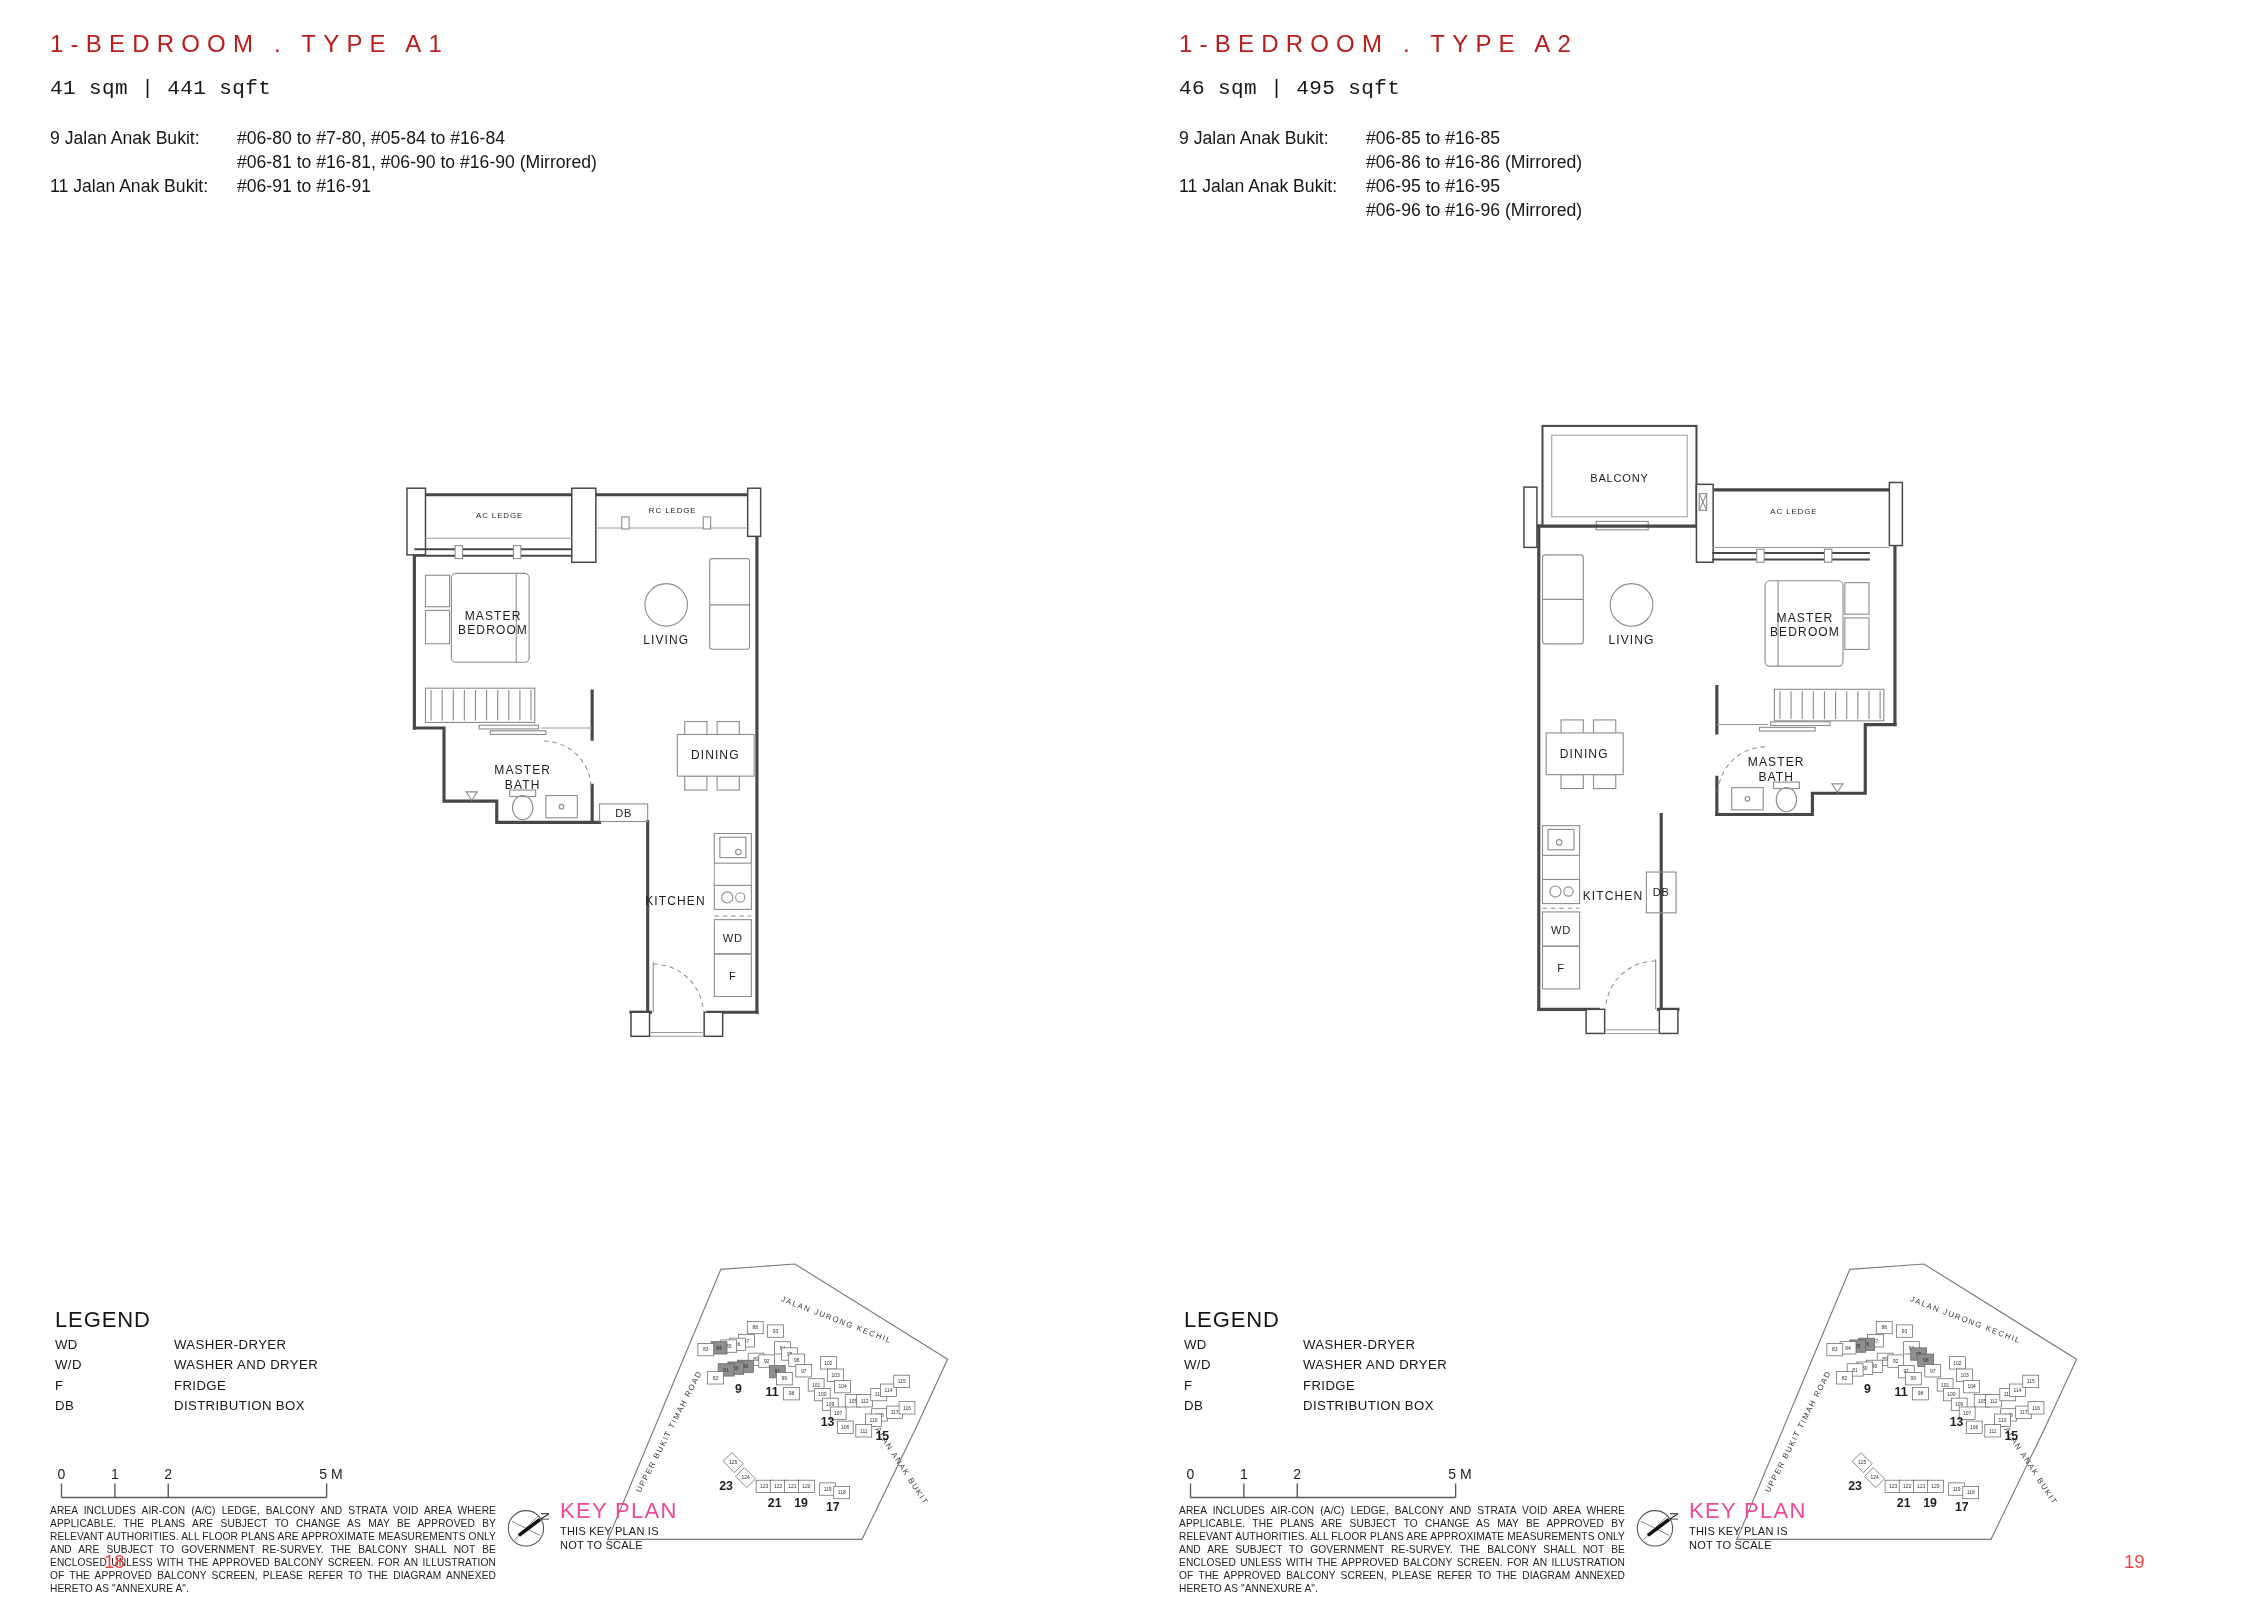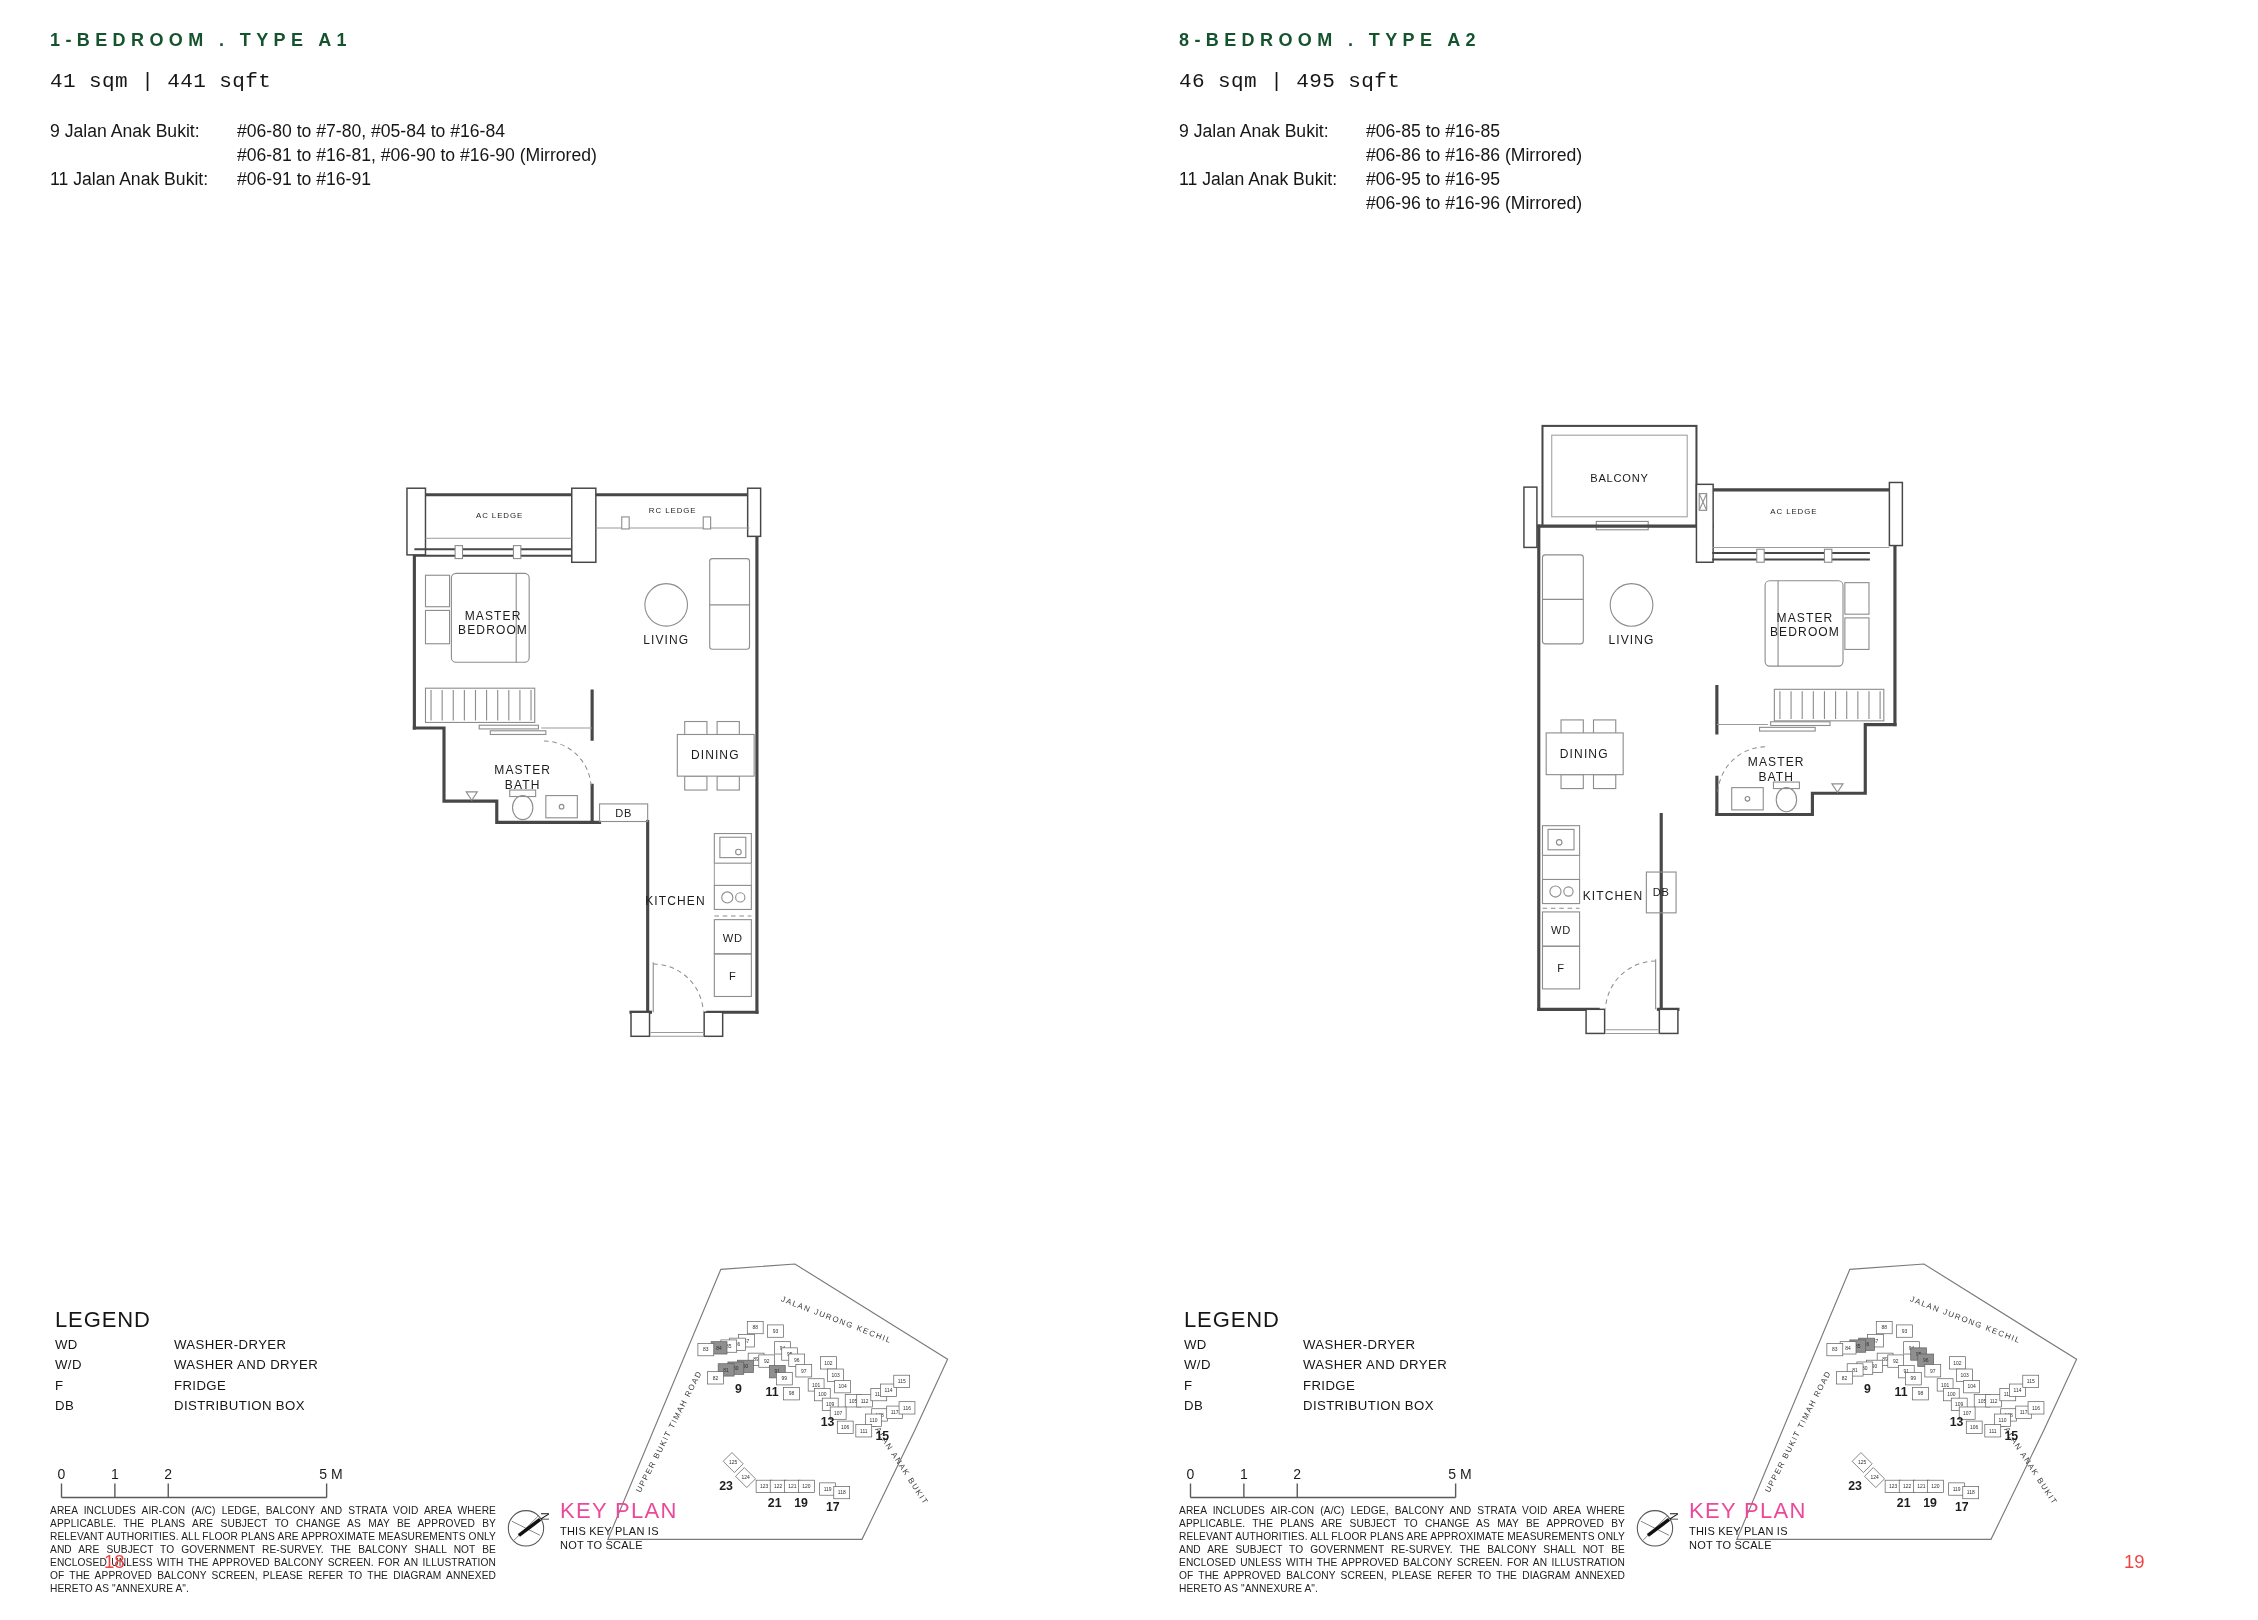--- a/index.html
+++ b/index.html
@@ -3,21 +3,21 @@
 <meta charset="utf-8">
 <style>
   html,body{margin:0;padding:0;}
   body{width:2258px;height:1621px;background:#ffffff;font-family:"Liberation Sans",sans-serif;color:#161616;}
   .page{position:relative;width:2258px;height:1621px;background:#fff;overflow:hidden;}
   .panel{position:absolute;top:0;width:1129px;height:1621px;}
   .panel.left{left:0;}
   .panel.right{left:1129px;}
 
   .hdr{position:absolute;left:50px;top:30px;width:670px;}
-  .unit-title{font-size:18px;font-weight:700;letter-spacing:0.30em;color:#14532d;white-space:nowrap;}
+  .unit-title{font-size:24px;font-weight:400;letter-spacing:0.30em;color:#b91c1c;white-space:nowrap;}
   .unit-area{font-size:21px;margin-top:19px;letter-spacing:0.02em;font-family:Liberation Mono, monospace;}
   .addr{margin-top:27px;font-size:17.6px;line-height:1.36;}
   .addr-row{display:flex;}
   .addr-label{width:187px;flex:0 0 187px;white-space:nowrap;}
   .addr-value{white-space:nowrap;}
 
   .plan-svg{position:absolute;}
   .plan-svg text{font-family:"Liberation Sans",sans-serif;fill:#1c1c1c;}
   .rm{font-size:13px;letter-spacing:1.2px;text-anchor:middle;}
   .rm-s{font-size:12px;letter-spacing:0.8px;text-anchor:middle;}
@@ -332,21 +332,21 @@
         <div class="kp-note">
           <div>THIS KEY PLAN IS</div>
           <div>NOT TO SCALE</div>
         </div>
       </div>
     </div>
   </section>
 
   <section class="panel right">
     <div class="hdr">
-      <div class="unit-title">8-BEDROOM . TYPE A2</div>
+      <div class="unit-title">1-BEDROOM . TYPE A2</div>
       <div class="unit-area">46 sqm | 495 sqft</div>
       <div class="addr">
         <div class="addr-row">
           <span class="addr-label">9 Jalan Anak Bukit:</span>
           <span class="addr-value">#06-85 to #16-85</span>
         </div>
         <div class="addr-row">
           <span class="addr-label"></span>
           <span class="addr-value">#06-86 to #16-86 (Mirrored)</span>
         </div>

